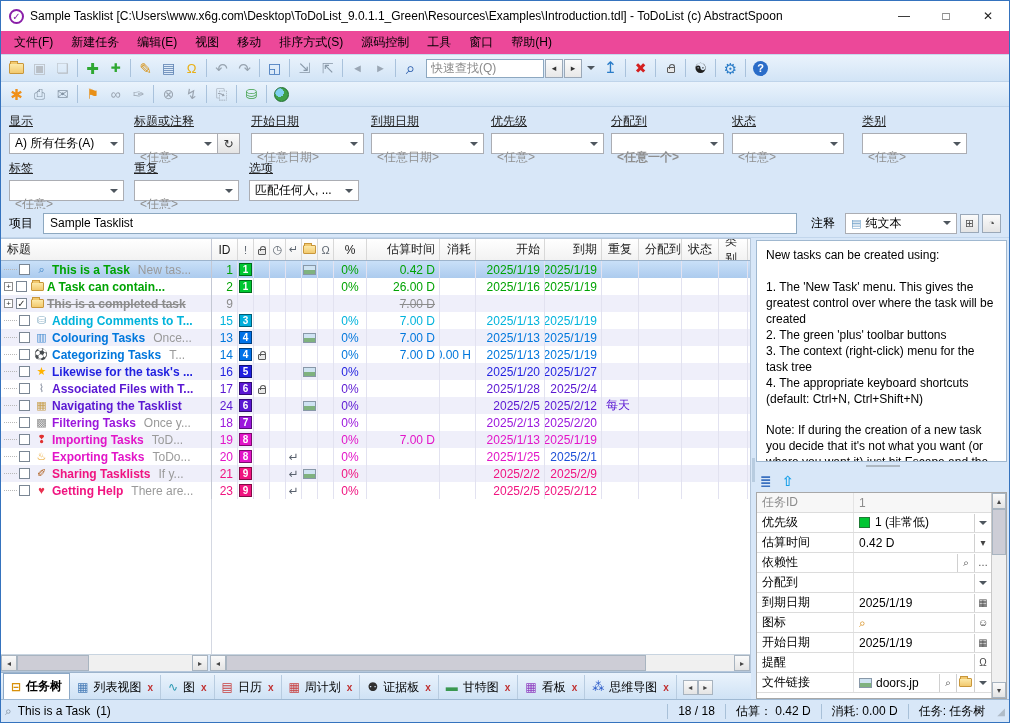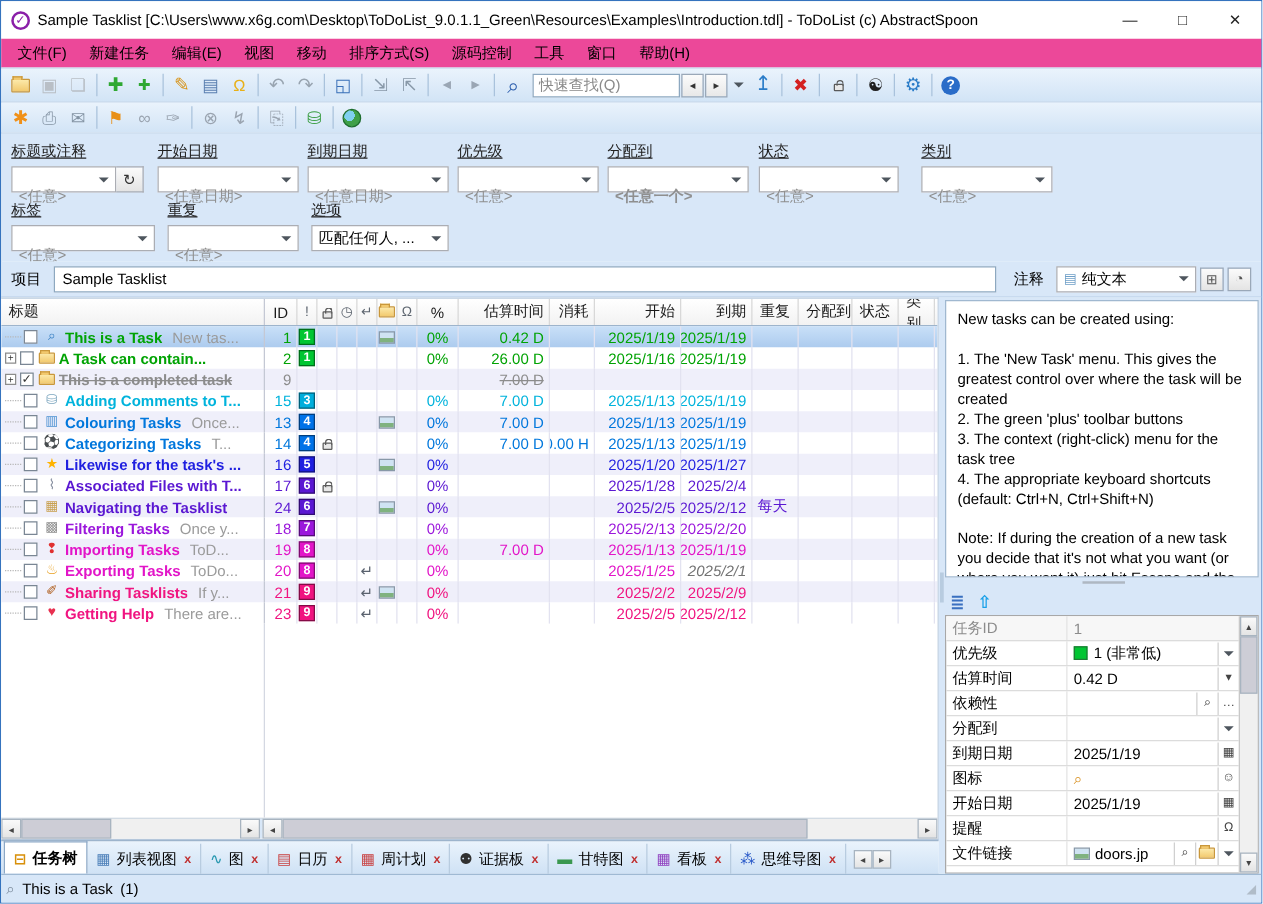--- a/index.html
+++ b/index.html
@@ -316,20 +316,29 @@
         <span class="tb-glyph" style="color: rgb(63, 160, 72); font-size: 14px;">⛁</span>
       </span>
       <span class="tb-sep"></span>
       <span class="tb-btn">
         <span class="globe-icon"></span>
       </span>
     </div>
 
   <div class="filterbar">
     <div class="filter-row" id="filters-r1">
+        <div class="filter-item" style="margin-right: 10px;">
+          <div class="filter-label">显示</div>
+          <div class="combo-wrap">
+            <div class="combo" style="width: 115px;">
+              <span class="val">A)  所有任务(A)</span>
+              <span class="chev"></span>
+            </div>
+          </div>
+        </div>
         <div class="filter-item" style="margin-right: 11px;">
           <div class="filter-label">标题或注释</div>
           <div class="combo-wrap">
             <div class="combo" style="width: 84px;">
               <span class="val muted">&lt;任意&gt;</span>
               <span class="chev"></span>
             </div>
             <span class="mini-btn">↻</span>
           </div>
         </div>
@@ -784,21 +793,21 @@
               <div class="c ctr w-ic"></div>
               <div class="c ctr w-ic">
                 <span class="dep-glyph">↵</span>
               </div>
               <div class="c ctr w-ic"></div>
               <div class="c ctr w-ic"></div>
               <div class="c ctr w-pct" style="color: rgb(226, 21, 200);">0%</div>
               <div class="c num w-est" style="color: rgb(226, 21, 200);"></div>
               <div class="c num w-spent" style="color: rgb(226, 21, 200);"></div>
               <div class="c num w-start" style="color: rgb(226, 21, 200);">2025/1/25</div>
-              <div class="c num w-due" style="color: #737373; font-style: italic;">2025/2/1</div>
+              <div class="c num w-due" style="color: #1d4ed8;">2025/2/1</div>
               <div class="c w-rec" style="color: rgb(226, 21, 200); padding-left: 4px;"></div>
               <div class="c w-asn"></div>
               <div class="c w-st"></div>
               <div class="c w-cat"></div>
             </div>
             <div class="trow alt">
               <div class="cell-title">
                 <span class="dotline"></span>
                 <span class="cbx"></span>
                 <span class="ticon" style="color: rgb(176, 96, 32);">✐</span>
@@ -1054,16 +1063,22 @@
       </div>
     </div>
   </div>
 
   <div class="statusbar">
     <div class="status-left">
       <span style="color:#8090A0">⌕</span>
       <span>This is a Task</span>
       <span>(1)</span>
     </div>
+    <div id="status-segs" style="display:flex">
+        <span class="status-seg">18 / 18</span>
+        <span class="status-seg">估算： 0.42 D</span>
+        <span class="status-seg">消耗: 0.00 D</span>
+        <span class="status-seg">任务: 任务树</span>
+      </div>
     <span class="grip">◢</span>
   </div>
 
 </div>
 
 </body></html>

